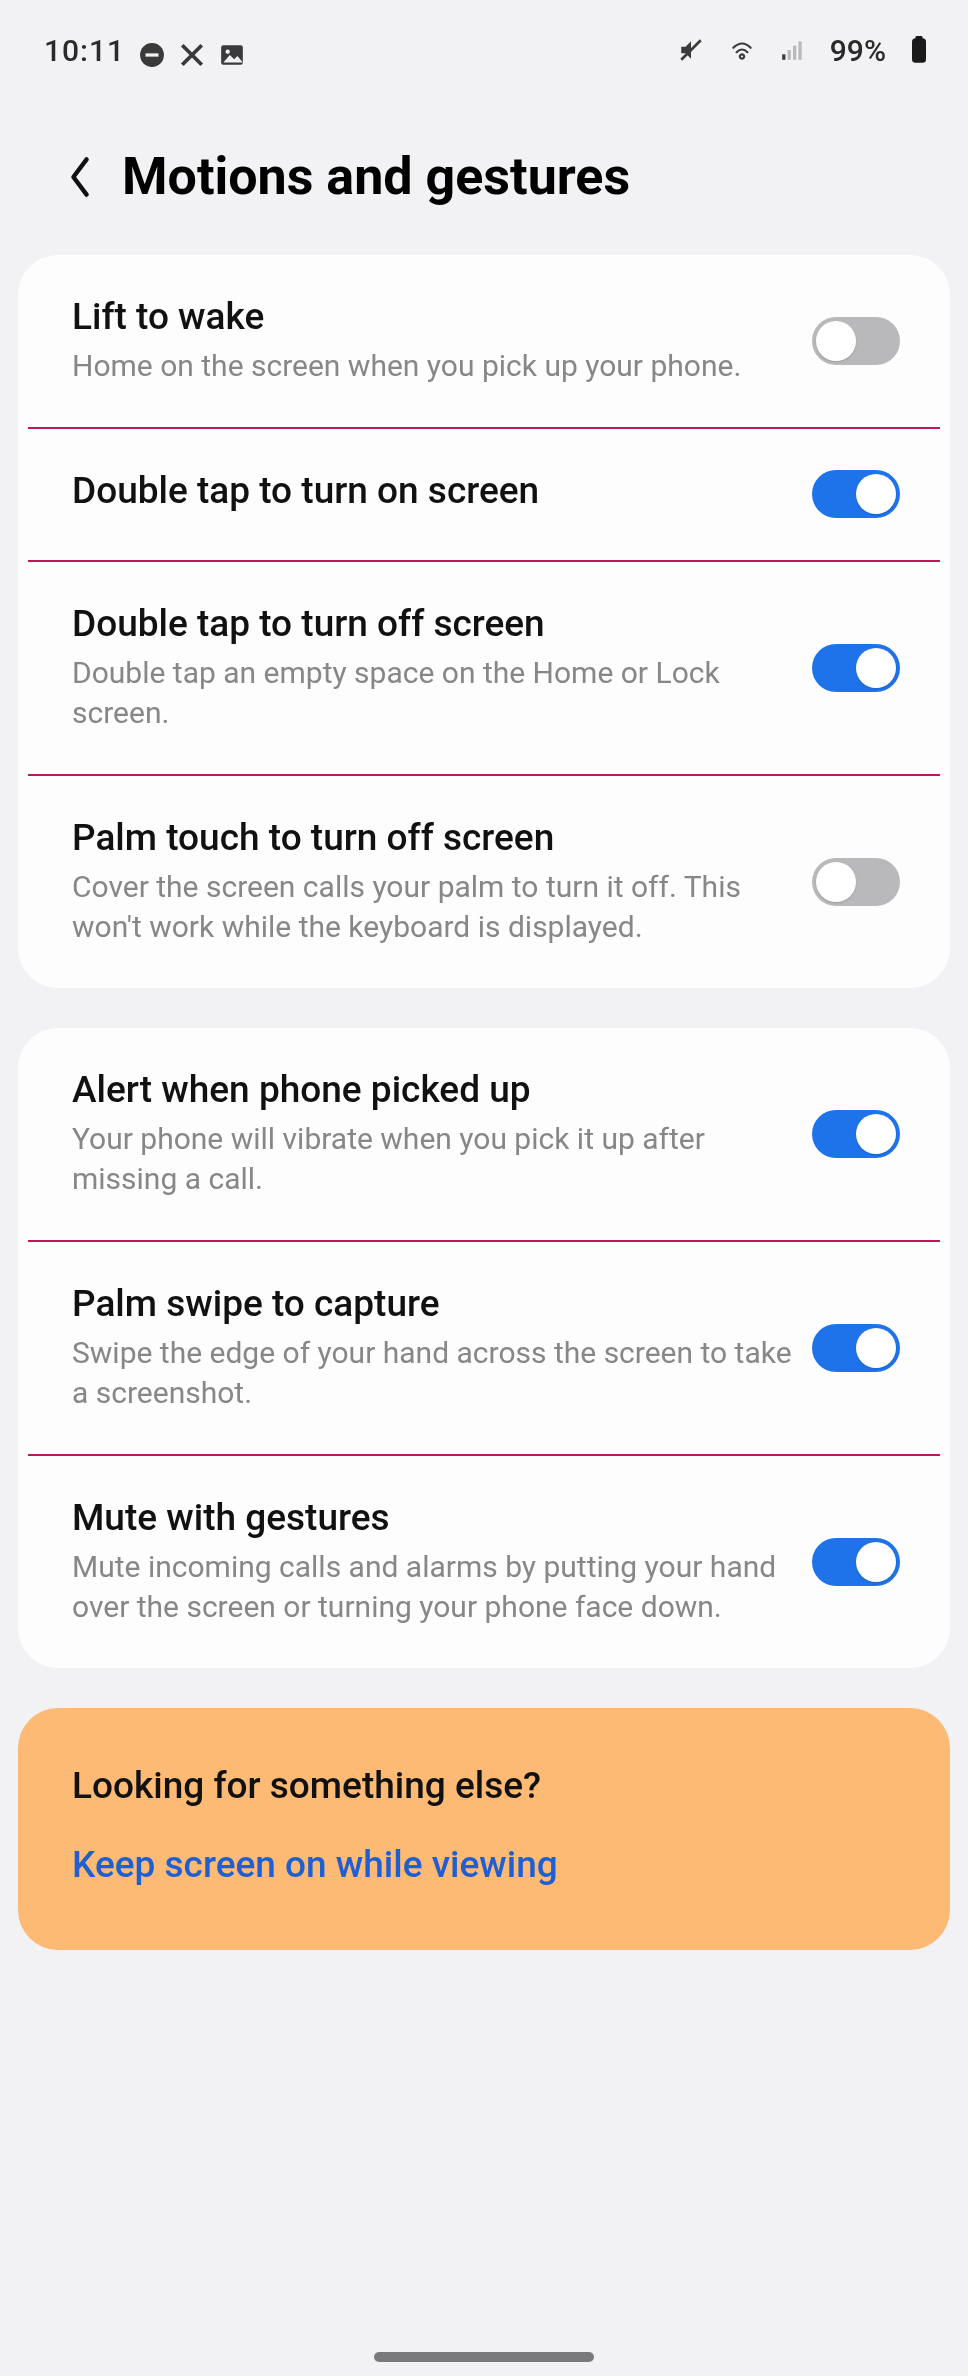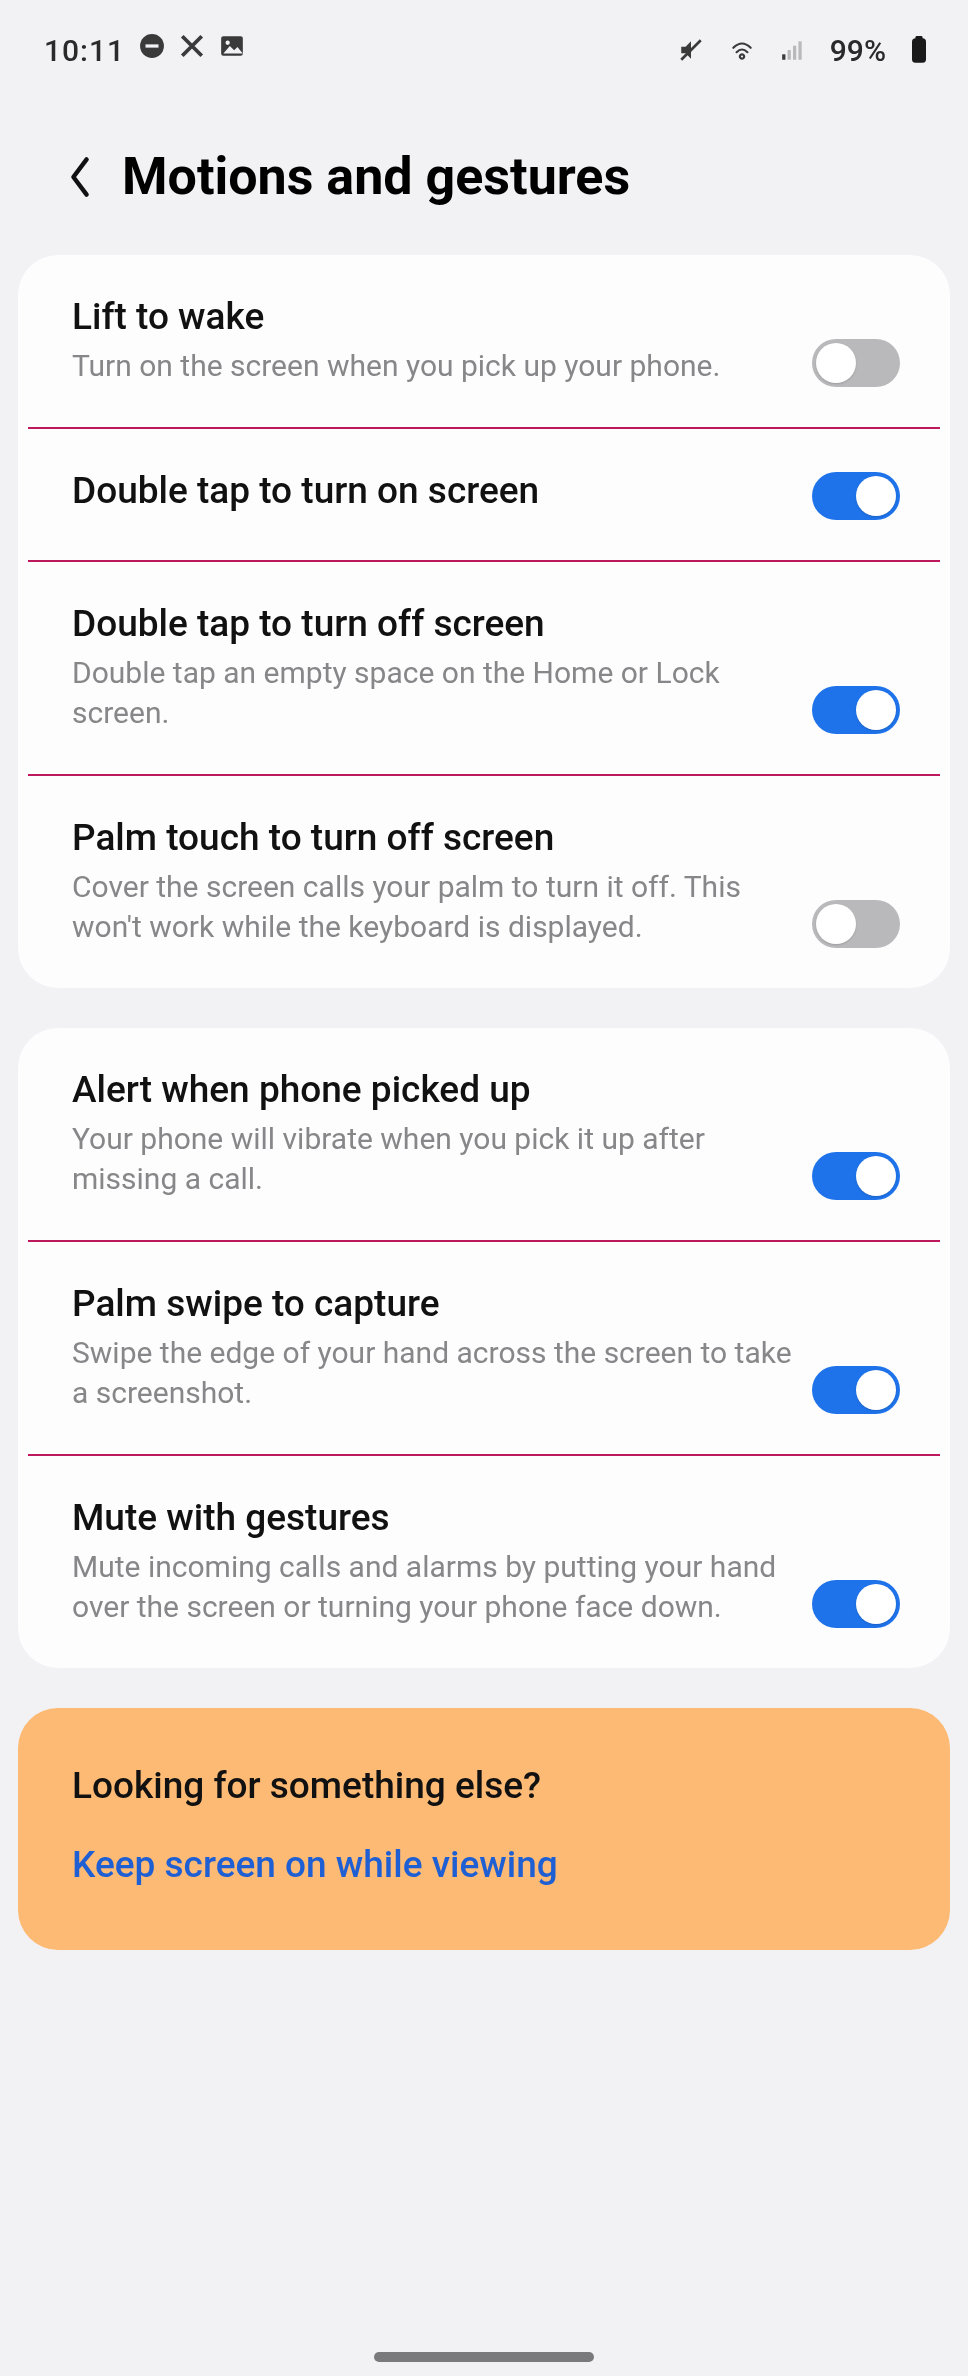--- a/index.html
+++ b/index.html
@@ -14,21 +14,21 @@
   .status-bar {
     display: flex;
     justify-content: space-between;
     align-items: center;
     padding: 20px 40px 10px 44px;
     height: 90px;
     font-size: 30px;
     font-weight: 500;
     color: #2a2a2a;
   }
-  .status-left { display: flex; align-items: flex-start; gap: 14px; }
+  .status-left { display: flex; align-items: flex-end; gap: 14px; }
   .status-right { display: flex; align-items: center; gap: 24px; }
   .status-time { letter-spacing: 1px; }
   .status-icon { display: inline-flex; align-items: center; justify-content: center; }
 
   .header {
     display: flex;
     align-items: center;
     gap: 18px;
     padding: 56px 40px 48px 56px;
   }
@@ -43,21 +43,21 @@
   }
 
   .card {
     background: #fdfdfe;
     border-radius: 40px;
     margin: 0 18px 40px 18px;
     padding: 0;
   }
   .row {
     display: flex;
-    align-items: flex-end;
+    align-items: center;
     padding: 40px 50px 40px 54px;
     gap: 20px;
   }
   .row + .row { border-top: 2px solid #be185d; margin: 0 10px; padding-left: 44px; padding-right: 40px; }
   .row-text { flex: 1; }
   .row-title {
     font-size: 37px;
     font-weight: 500;
     color: #111;
     margin-bottom: 8px;
@@ -181,21 +181,21 @@
         </svg>
     </span>
   </button>
   <h1 class="page-title">Motions and gestures</h1>
 </div>
 
 <div class="card">
   <div class="row">
     <div class="row-text">
       <div class="row-title">Lift to wake</div>
-      <div class="row-sub">Turn on the screen when you pick up your phone.</div>
+      <div class="row-sub">Home on the screen when you pick up your phone.</div>
     </div>
     <div class="toggle">
         <div class="knob"></div>
       </div>
   </div>
   <div class="row">
     <div class="row-text">
       <div class="row-title">Double tap to turn on screen</div>
     </div>
     <div class="toggle on">

